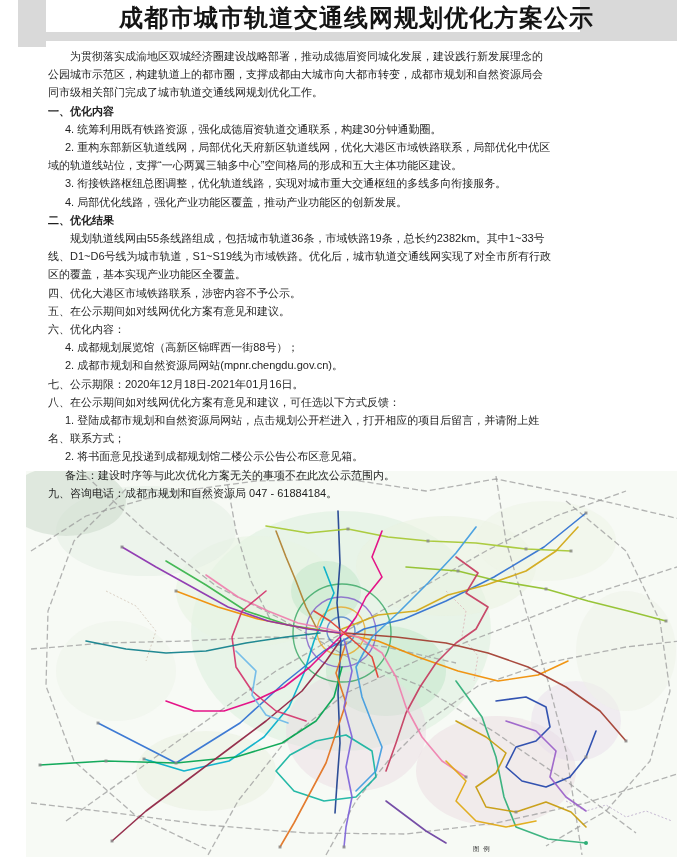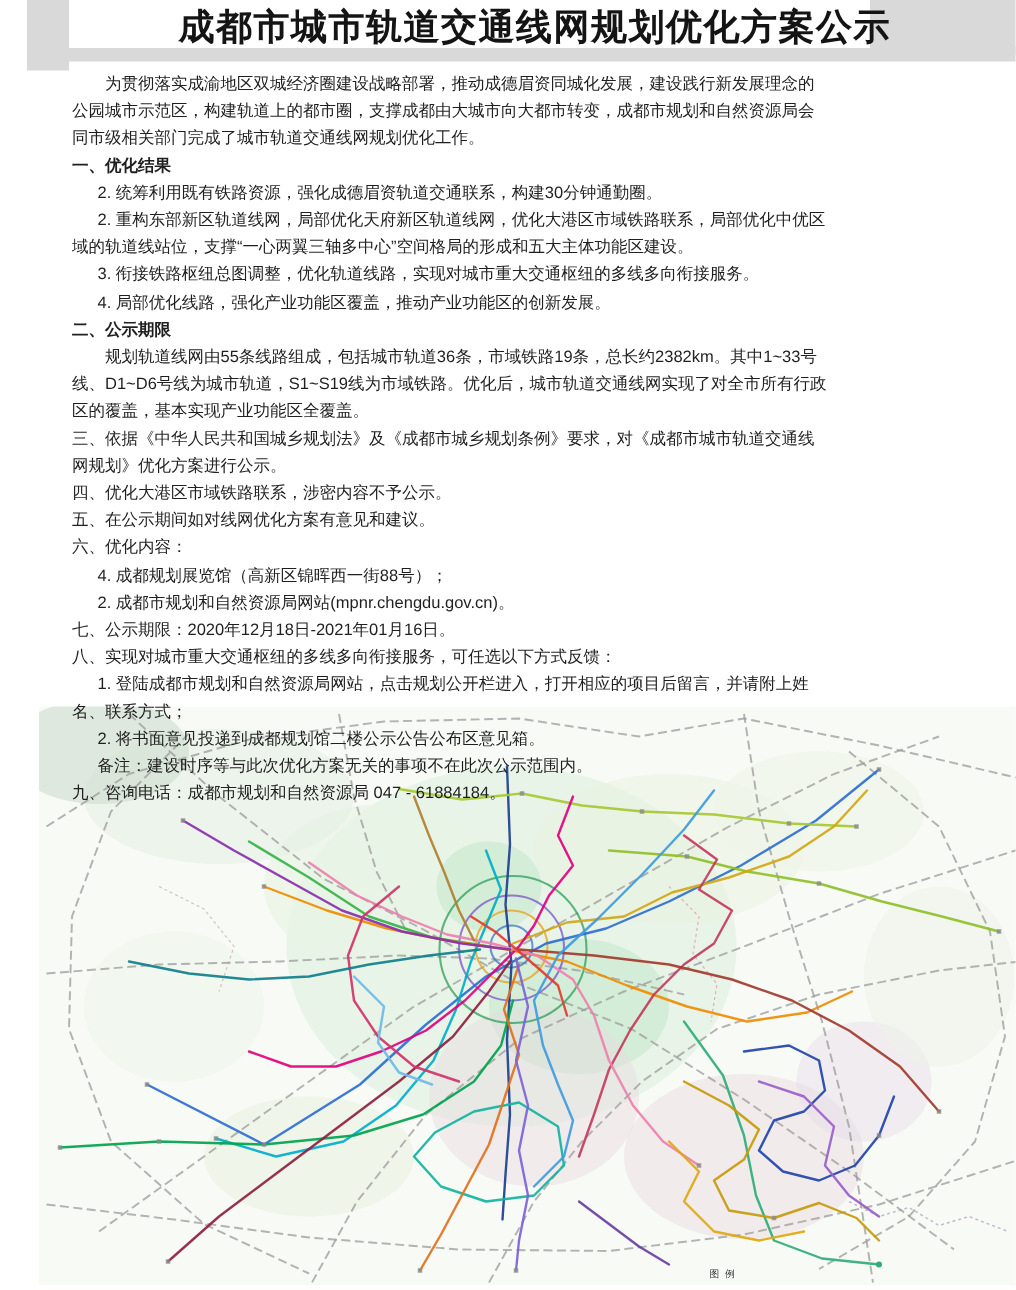--- a/index.html
+++ b/index.html
@@ -28,35 +28,34 @@
 
 <div class="page">
   <div class="band" id="band-mid"></div>
   <div class="band" id="band-right"></div>
   <div class="band" id="band-left"></div>
   <div id="titlebox"></div>
   <div class="title">成都市城市轨道交通线网规划优化方案公示</div>
 
   <div id="doc">
       <p class="intro">为贯彻落实成渝地区双城经济圈建设战略部署，推动成德眉资同城化发展，建设践行新发展理念的公园城市示范区，构建轨道上的都市圈，支撑成都由大城市向大都市转变，成都市规划和自然资源局会同市级相关部门完成了城市轨道交通线网规划优化工作。</p>
-      <p class="sec-h bold">一、优化结果</p>
-      <p class="sec-item">2. 统筹利用既有铁路资源，强化成德眉资轨道交通联系，构建30分钟通勤圈。</p>
+      <p class="sec-h bold">一、优化内容</p>
+      <p class="sec-item">4. 统筹利用既有铁路资源，强化成德眉资轨道交通联系，构建30分钟通勤圈。</p>
       <p class="sec-item">2. 重构东部新区轨道线网，局部优化天府新区轨道线网，优化大港区市域铁路联系，局部优化中优区域的轨道线站位，支撑“一心两翼三轴多中心”空间格局的形成和五大主体功能区建设。</p>
       <p class="sec-item">3. 衔接铁路枢纽总图调整，优化轨道线路，实现对城市重大交通枢纽的多线多向衔接服务。</p>
       <p class="sec-item">4. 局部优化线路，强化产业功能区覆盖，推动产业功能区的创新发展。</p>
-      <p class="sec-h bold">二、公示期限</p>
+      <p class="sec-h bold">二、优化结果</p>
       <p class="sec-p">规划轨道线网由55条线路组成，包括城市轨道36条，市域铁路19条，总长约2382km。其中1~33号线、D1~D6号线为城市轨道，S1~S19线为市域铁路。优化后，城市轨道交通线网实现了对全市所有行政区的覆盖，基本实现产业功能区全覆盖。</p>
-      <p class="sec-h">三、依据《中华人民共和国城乡规划法》及《成都市城乡规划条例》要求，对《成都市城市轨道交通线网规划》优化方案进行公示。</p>
       <p class="sec-h">四、优化大港区市域铁路联系，涉密内容不予公示。</p>
       <p class="sec-h">五、在公示期间如对线网优化方案有意见和建议。</p>
       <p class="sec-h">六、优化内容：</p>
       <p class="sec-item">4. 成都规划展览馆（高新区锦晖西一街88号）；</p>
       <p class="sec-item">2. 成都市规划和自然资源局网站(mpnr.chengdu.gov.cn)。</p>
       <p class="sec-h">七、公示期限：2020年12月18日-2021年01月16日。</p>
-      <p class="sec-h">八、实现对城市重大交通枢纽的多线多向衔接服务，可任选以下方式反馈：</p>
+      <p class="sec-h">八、在公示期间如对线网优化方案有意见和建议，可任选以下方式反馈：</p>
       <p class="sec-item">1. 登陆成都市规划和自然资源局网站，点击规划公开栏进入，打开相应的项目后留言，并请附上姓名、联系方式；</p>
       <p class="sec-item">2. 将书面意见投递到成都规划馆二楼公示公告公布区意见箱。</p>
       <p class="sec-item">备注：建设时序等与此次优化方案无关的事项不在此次公示范围内。</p>
       <p class="sec-h">九、咨询电话：成都市规划和自然资源局 047 - 61884184。</p>
     </div>
 
   <div id="map">
       <svg width="660" height="386" viewBox="0 0 660 386">
         <rect x="0" y="0" width="660" height="386" fill="#f7faf5"></rect>
         <ellipse cx="315" cy="160" rx="150" ry="120" fill="#dcefdd" opacity="0.55"></ellipse>

